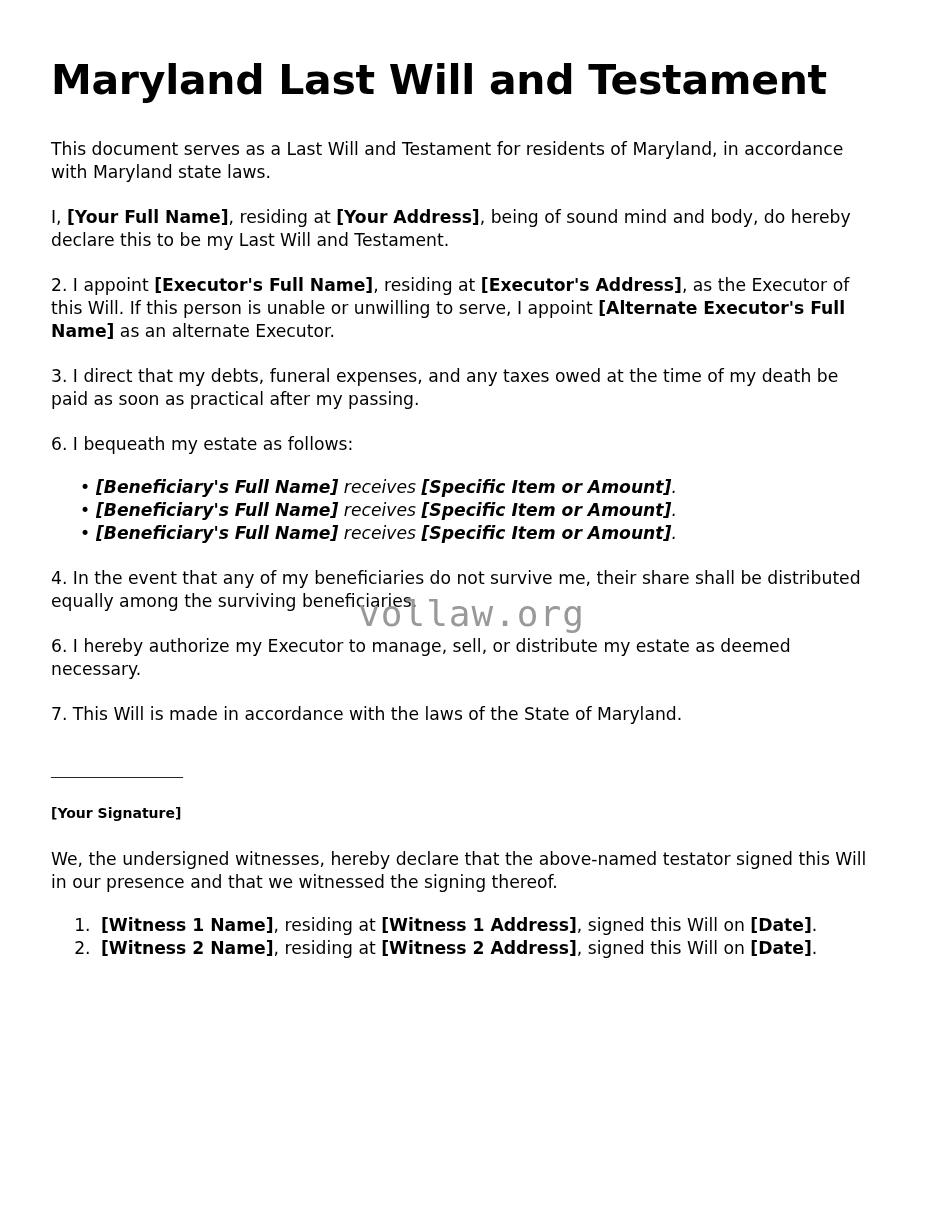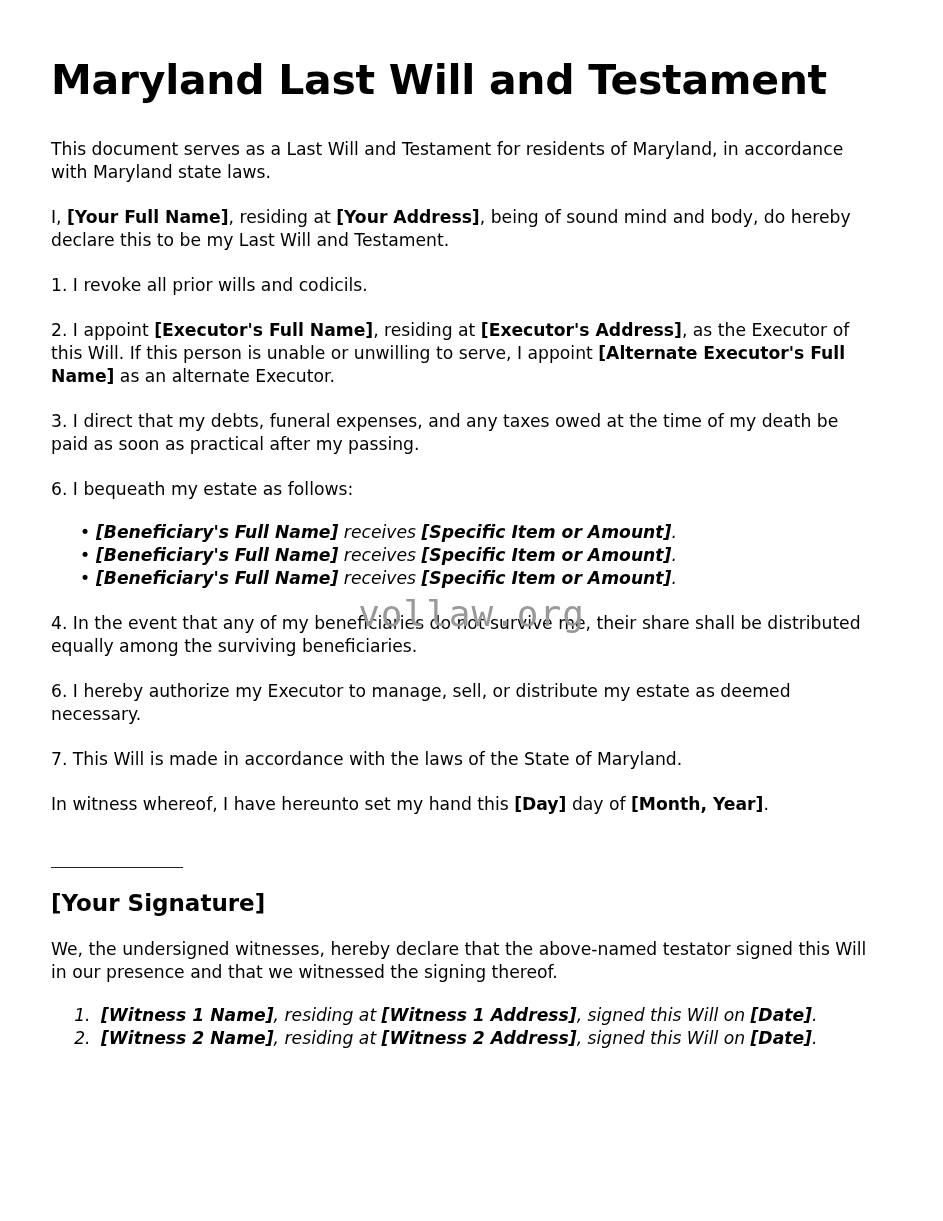--- a/index.html
+++ b/index.html
@@ -73,35 +73,34 @@
 
   ol.witnesses {
     margin: 0;
     padding: 0 0 0 45px;
     font-size: 17.2px;
     line-height: 23px;
     list-style-position: outside;
   }
   ol.witnesses > li {
     padding-left: 5px;
-    font-style: italic;
   }
 
   .sig-line {
     font-size: 12px;
     line-height: 23px;
     letter-spacing: 0;
     margin: 34px 0 19px 0;
     color: #000;
     white-space: pre;
     font-family: "DejaVu Sans", "Liberation Sans", sans-serif;
   }
 
   .sig-label {
-    font-size: 23px;
+    font-size: 14px;
     line-height: 23px;
     font-weight: bold;
     margin: 0 0 23px 0;
   }
 
   .watermark {
     position: absolute;
     left: 0;
     right: 0;
     top: 594px;
@@ -120,41 +119,39 @@
 <body>
 
 <div class="page">
 
   <h1 class="doc-title">Maryland Last Will and Testament</h1>
 
   <p class="para">This document serves as a Last Will and Testament for residents of Maryland, in accordance with Maryland state laws.</p>
 
   <p class="para"><span>I, </span><b>[Your Full Name]</b><span>, residing at </span><b>[Your Address]</b><span>, being of sound mind and body, do hereby declare this to be my Last Will and Testament.</span></p>
 
-  <p class="para">1. I revoke all prior wills and codicils.</p>
 
   <p class="para"><span>2. I appoint </span><b>[Executor's Full Name]</b><span>, residing at </span><b>[Executor's Address]</b><span>, as the Executor of this Will. If this person is unable or unwilling to serve, I appoint </span><b>[Alternate Executor's Full Name]</b><span> as an alternate Executor.</span></p>
 
   <p class="para">3. I direct that my debts, funeral expenses, and any taxes owed at the time of my death be paid as soon as practical after my passing.</p>
 
   <p class="para tight">6. I bequeath my estate as follows:</p>
 
   <ul class="bullets">
     <li><b>[Beneficiary's Full Name]</b><span> receives </span><b>[Specific Item or Amount]</b><span>.</span></li>
     <li><b>[Beneficiary's Full Name]</b><span> receives </span><b>[Specific Item or Amount]</b><span>.</span></li>
     <li><b>[Beneficiary's Full Name]</b><span> receives </span><b>[Specific Item or Amount]</b><span>.</span></li>
   </ul>
 
   <p class="para">4. In the event that any of my beneficiaries do not survive me, their share shall be distributed equally among the surviving beneficiaries.</p>
 
   <p class="para">6. I hereby authorize my Executor to manage, sell, or distribute my estate as deemed necessary.</p>
 
   <p class="para">7. This Will is made in accordance with the laws of the State of Maryland.</p>
 
-  <p class="para"><span>In witness whereof, I have hereunto set my hand this </span><b>[Day]</b><span> day of </span><b>[Month, Year]</b><span>.</span></p>
 
   <div class="sig-line">______________________</div>
 
   <div class="sig-label">[Your Signature]</div>
 
   <p class="para tight">We, the undersigned witnesses, hereby declare that the above-named testator signed this Will in our presence and that we witnessed the signing thereof.</p>
 
   <ol class="witnesses">
     <li><b>[Witness 1 Name]</b><span>, residing at </span><b>[Witness 1 Address]</b><span>, signed this Will on </span><b>[Date]</b><span>.</span></li>
     <li><b>[Witness 2 Name]</b><span>, residing at </span><b>[Witness 2 Address]</b><span>, signed this Will on </span><b>[Date]</b><span>.</span></li>

